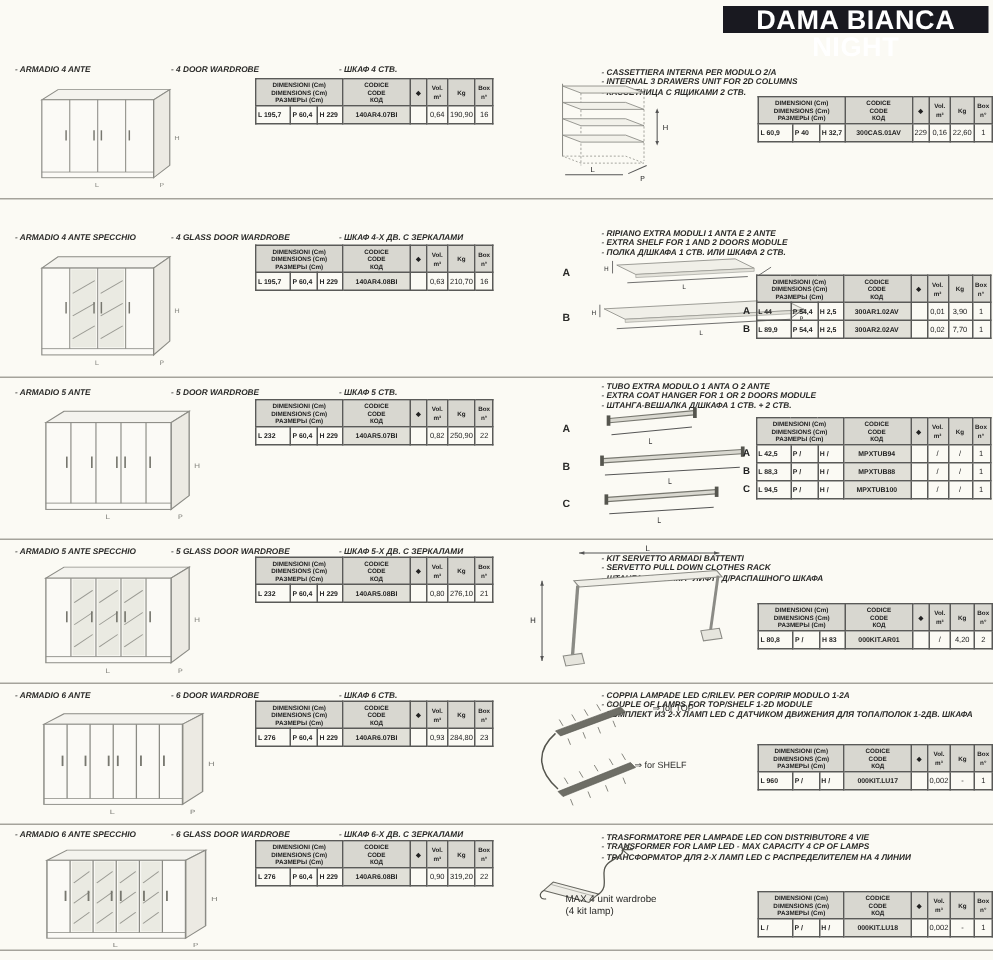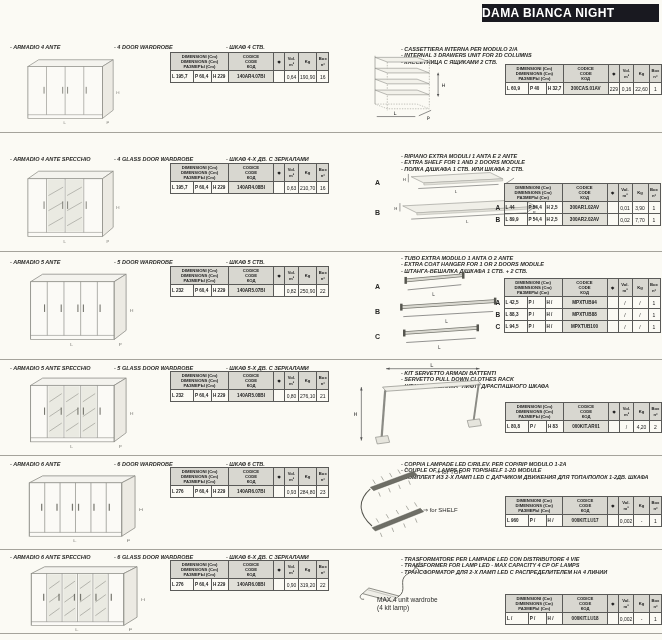--- a/index.html
+++ b/index.html
@@ -1,19 +1,19 @@
 <!DOCTYPE html>
 <html><head>
 <meta charset="utf-8">
 <style>
   html,body{margin:0;padding:0;background:#e8e8e4;}
   .page{position:relative;width:662px;height:640px;background:#fbfaf4;overflow:hidden;
         font-family:"Liberation Sans",sans-serif;color:#222;}
   .title-bar{position:absolute;top:4px;right:3px;width:177px;height:18px;background:#191920;
-        color:#fff;font-weight:bold;font-size:12px;line-height:18px;letter-spacing:.4px;}
+        color:#fff;font-weight:bold;font-size:18px;line-height:18px;text-align:center;letter-spacing:.4px;}
   .row{position:relative;width:662px;border-bottom:1px solid #a5a39b;box-sizing:border-box;display:flex;}
   .r1{height:133px;} .r2{height:119px;} .r3{height:108px;} .r4{height:96px;} .r5{height:94px;} .r6{height:84px;}
   .half{position:relative;width:331px;height:100%;}
   .lbl{position:absolute;font-size:5.5px;font-style:italic;font-weight:bold;color:#2a2a28;white-space:nowrap;}
   .rlbls{position:absolute;left:70px;}
   .rlbls .lbl{position:static;display:block;line-height:6.3px;}
   .mark{position:absolute;font-size:7px;font-weight:bold;color:#2a2a28;}
   .annot{position:absolute;font-size:6px;color:#2a2a28;white-space:nowrap;}
   .caption{position:absolute;font-size:6.5px;color:#2a2a28;line-height:1.25;}
   .illu{position:absolute;}

